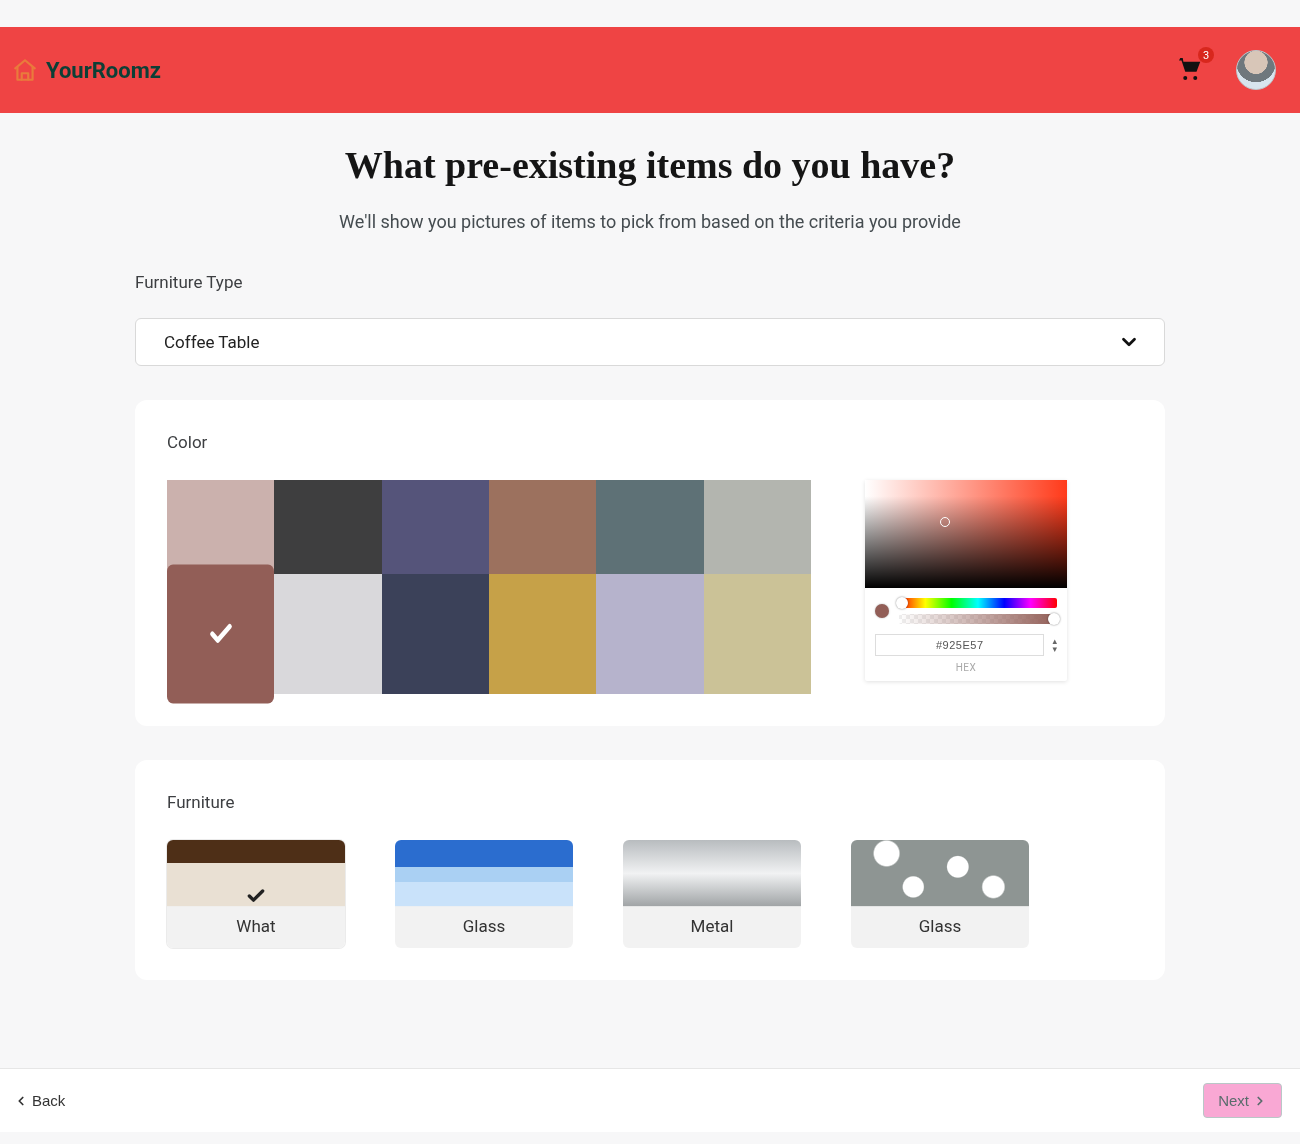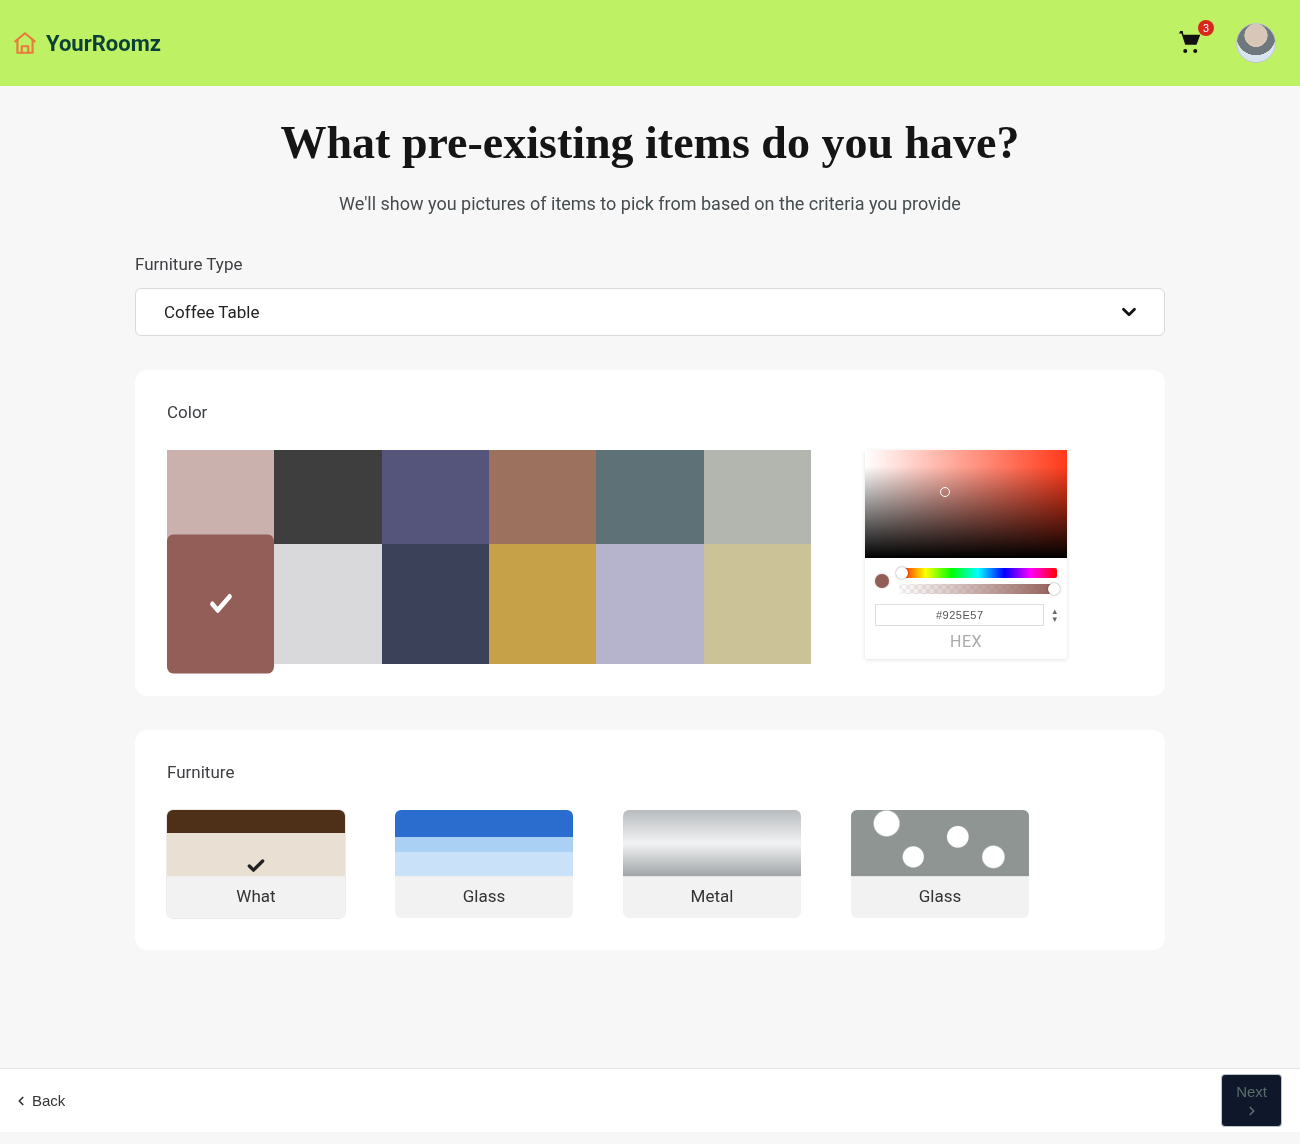--- a/index.html
+++ b/index.html
@@ -6,25 +6,26 @@
   body {
     font-family: -apple-system, BlinkMacSystemFont, "Segoe UI", Roboto, Helvetica, Arial, sans-serif;
     background: #f7f7f8;
     color: #222;
     width: 1300px;
     height: 1144px;
     overflow: hidden;
   }
   header.topbar {
     height: 86px;
-    background: #bef264;
+    background: #ef4444;
     display: flex;
     align-items: center;
     justify-content: space-between;
     padding: 0 24px 0 12px;
+    margin-top: 27px;
   }
   .logo-wrap { display: flex; align-items: center; gap: 8px; }
   .logo-wrap svg { width: 26px; height: 26px; }
   .brand-name { font-weight: 700; font-size: 22px; color: #0c3f36; }
   .right-wrap { display: flex; align-items: center; gap: 32px; }
   .cart-wrap { position: relative; }
   .cart-icon { width: 30px; height: 30px; }
   .cart-badge {
     position: absolute;
     top: -6px; right: -10px;
@@ -38,34 +39,34 @@
   .avatar {
     width: 40px; height: 40px; border-radius: 50%;
     background: radial-gradient(circle at 50% 30%, #d8c6b8 0 35%, #6f787d 36% 60%, #d8e5ee 61% 100%);
     border: 1px solid #bfc7cb;
   }
 
   main { padding: 30px 0 120px 0; }
   .page-title {
     font-family: Georgia, "Times New Roman", serif;
     font-weight: 700;
-    font-size: 46px;
+    font-size: 38px;
     text-align: center;
     color: #151515;
   }
   .page-sub {
     text-align: center;
     color: #454c50;
     margin-top: 24px;
     font-size: 18px;
   }
 
   .content { width: 1030px; margin: 0 auto; }
 
-  .section-label { color: #3d3f42; font-size: 17px; margin-top: 40px; margin-bottom: 14px; }
+  .section-label { color: #3d3f42; font-size: 17px; margin-top: 40px; margin-bottom: 26px; }
 
   .dropdown {
     background: #fff;
     border: 1px solid #d9d9d9;
     border-radius: 6px;
     height: 48px;
     display: flex;
     align-items: center;
     justify-content: space-between;
     padding: 0 24px 0 28px;
@@ -152,21 +153,21 @@
   .hex-input {
     flex: 1;
     border: 1px solid #ddd;
     font-size: 11px;
     text-align: center;
     padding: 4px 9px;
     letter-spacing: 0.5px;
     color: #555;
   }
   .hex-arrows { display: flex; flex-direction: column; font-size: 9px; color: #666; line-height: 8px; cursor: pointer; }
-  .hex-label { text-align: center; font-size: 16px; color: #aaa; padding-bottom: 8px; letter-spacing: 0.5px; }
+  .hex-label { text-align: center; font-size: 10px; color: #aaa; padding-bottom: 8px; letter-spacing: 0.5px; }
 
   .materials { display: flex; gap: 50px; }
   .material-card {
     width: 178px; height: 108px;
     border-radius: 6px;
     overflow: hidden;
     position: relative;
     cursor: pointer;
     display: flex;
     align-items: flex-end;
@@ -211,28 +212,27 @@
     justify-content: space-between;
     padding: 0 18px 0 14px;
   }
   .back-btn {
     display: flex; align-items: center; gap: 4px;
     color: #333; font-size: 15px;
     background: none; border: none; cursor: pointer;
   }
   .next-btn {
     display: flex; align-items: center; gap: 4px;
-    background: #0f172a;
+    background: #f9a8d4;
     color: #5a6c6c;
     border: 1px solid #b9c7c7;
     border-radius: 4px;
     padding: 8px 14px;
     font-size: 15px;
     cursor: pointer;
-    flex-direction: column;
   }
   .small-chevron { width: 14px; height: 14px; }
 </style>
 </head>
 <body>
 
 <header class="topbar">
   <div class="logo-wrap">
     <svg viewBox="0 0 24 24" fill="none" stroke="#e97b3c" stroke-width="2" stroke-linecap="round" stroke-linejoin="round">
       <path d="M3 10.5 12 3l9 7.5"></path>

